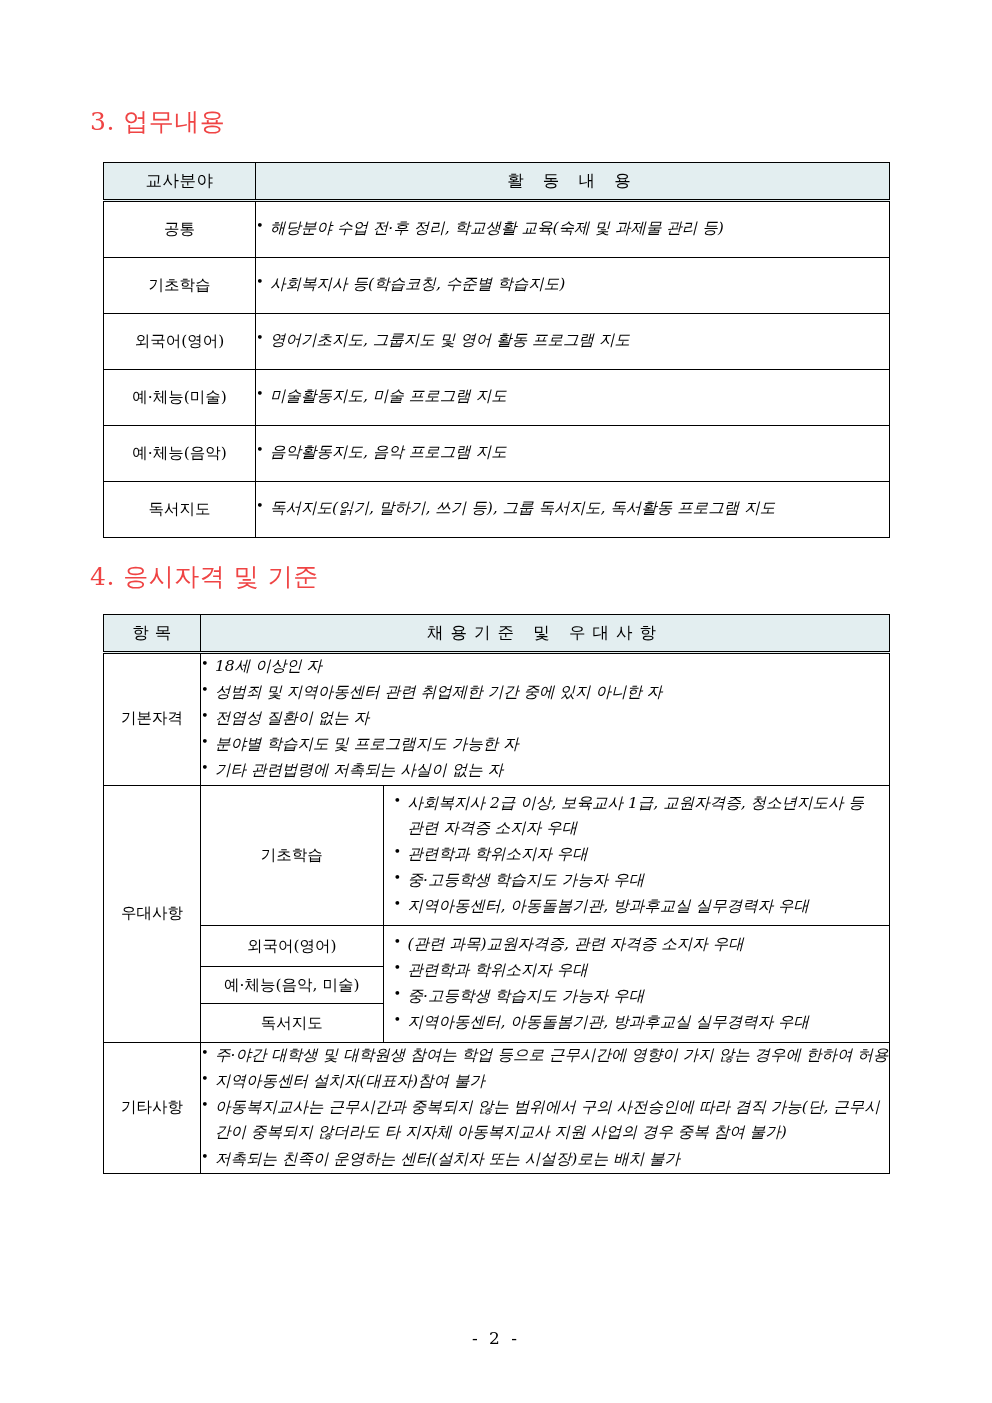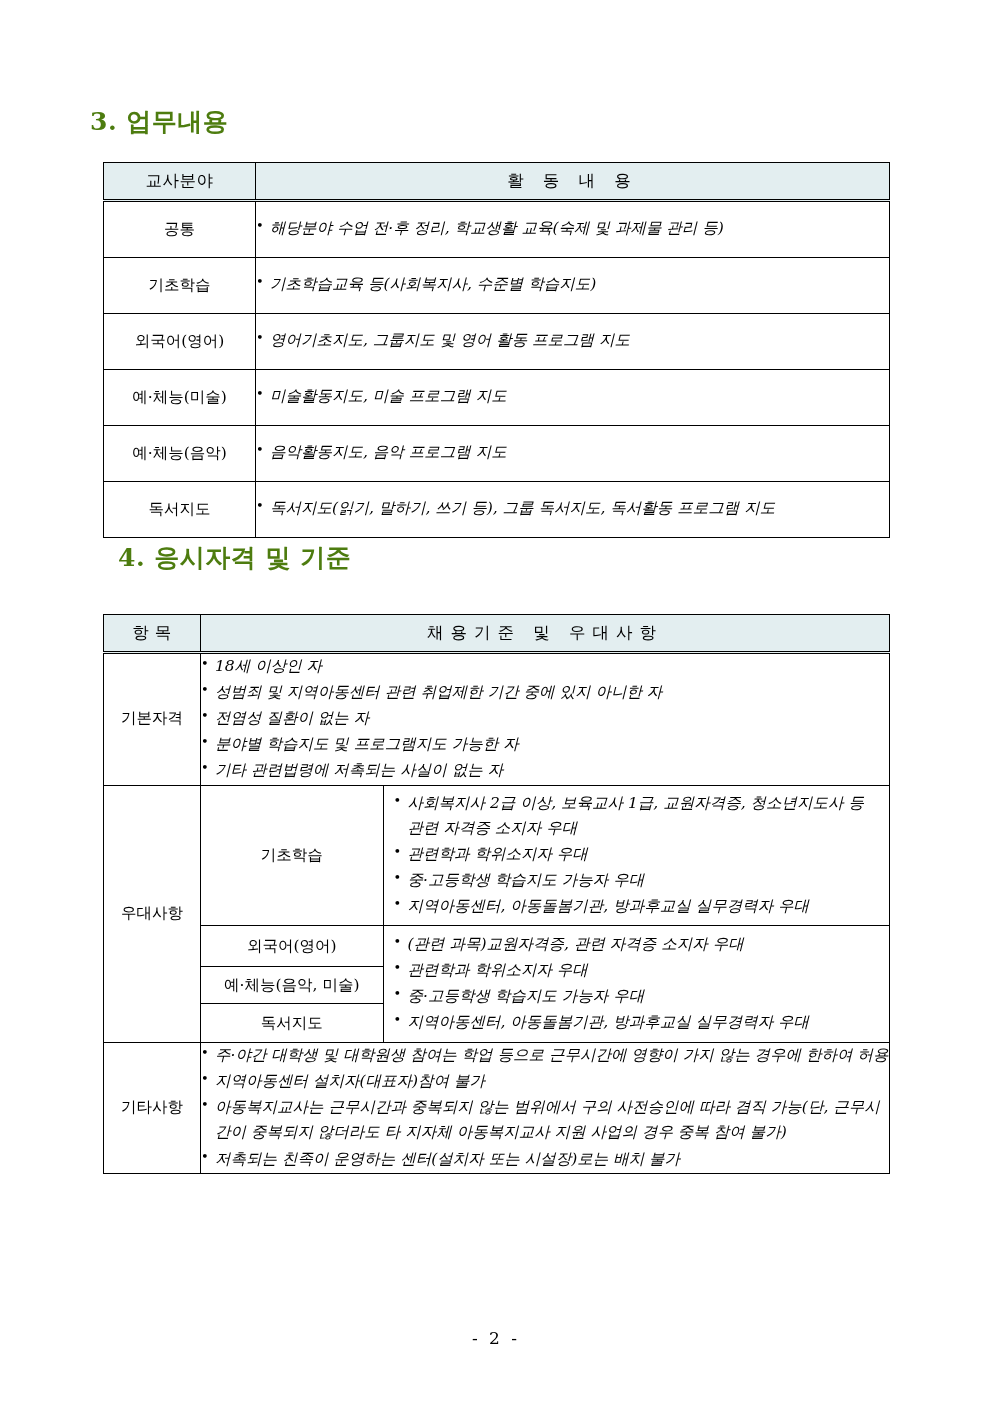--- a/index.html
+++ b/index.html
@@ -23,27 +23,27 @@
     width: 992px;
     height: 1403px;
     box-sizing: border-box;
   }
 
   
   .section-heading {
     position: absolute;
     font-family: "DejaVu Serif", "Liberation Serif", serif;
     font-size: 25px;
-    font-weight: 700;
+    font-weight: 400;
     letter-spacing: 0.5px;
     white-space: nowrap;
-    color: #4d7c0f;
+    color: #ef4444;
   }
   #heading-3 { left: 90px; top: 105px; }
-  #heading-4 { left: 90px; top: 541px; margin-left: 28px; }
+  #heading-4 { left: 90px; top: 560px; }
 
   
   .doc-table {
     position: absolute;
     border-collapse: collapse;
     table-layout: fixed;
     font-family: "DejaVu Serif", "Liberation Serif", serif;
     font-size: 15.5px;
     color: #000;
     padding-left: 20px;
@@ -185,21 +185,21 @@
         <td class="body-cell">
           <ul class="bl">
             <li>해당분야 수업 전·후 정리, 학교생활 교육(숙제 및 과제물 관리 등)</li>
           </ul>
         </td>
       </tr>
       <tr>
         <td class="cat-cell">기초학습</td>
         <td class="body-cell">
           <ul class="bl">
-            <li>기초학습교육 등(사회복지사, 수준별 학습지도)</li>
+            <li>사회복지사 등(학습코칭, 수준별 학습지도)</li>
           </ul>
         </td>
       </tr>
       <tr>
         <td class="cat-cell">외국어(영어)</td>
         <td class="body-cell">
           <ul class="bl">
             <li>영어기초지도, 그룹지도 및 영어 활동 프로그램 지도</li>
           </ul>
         </td>

